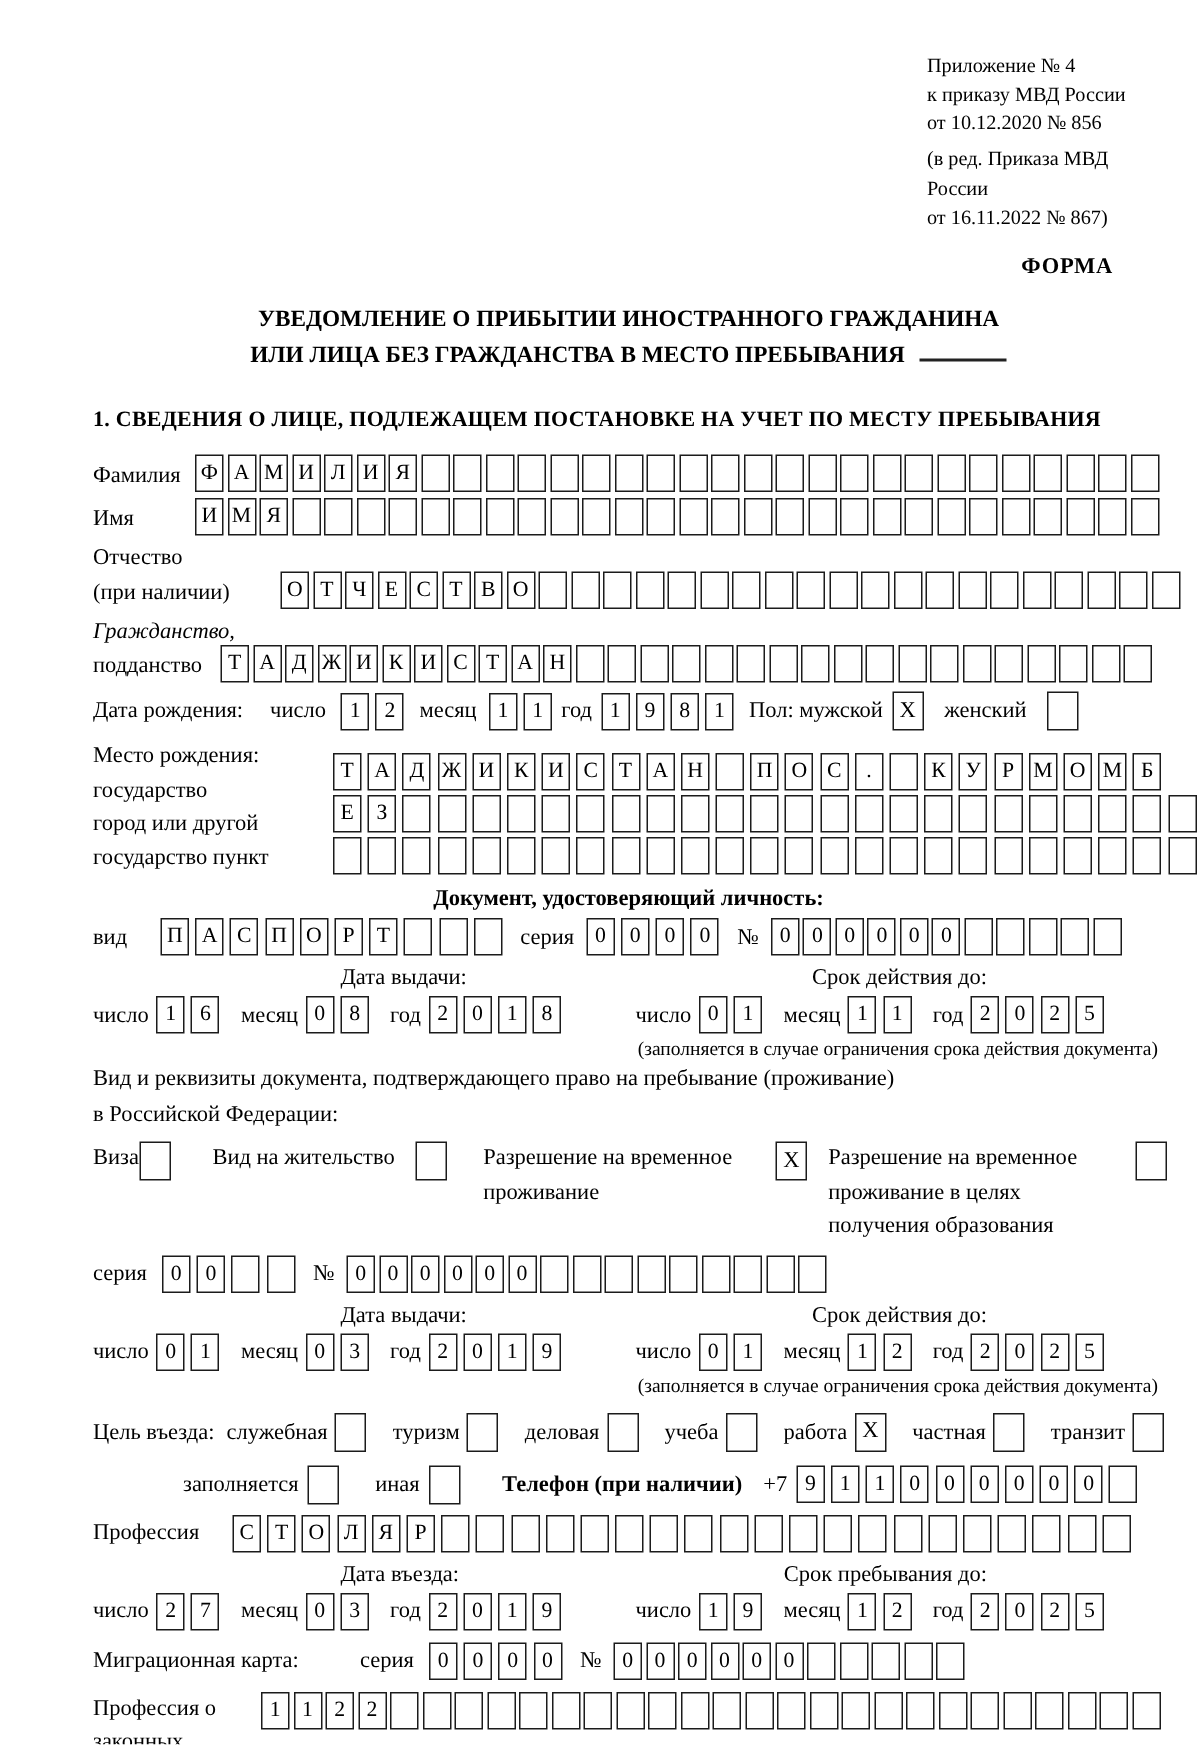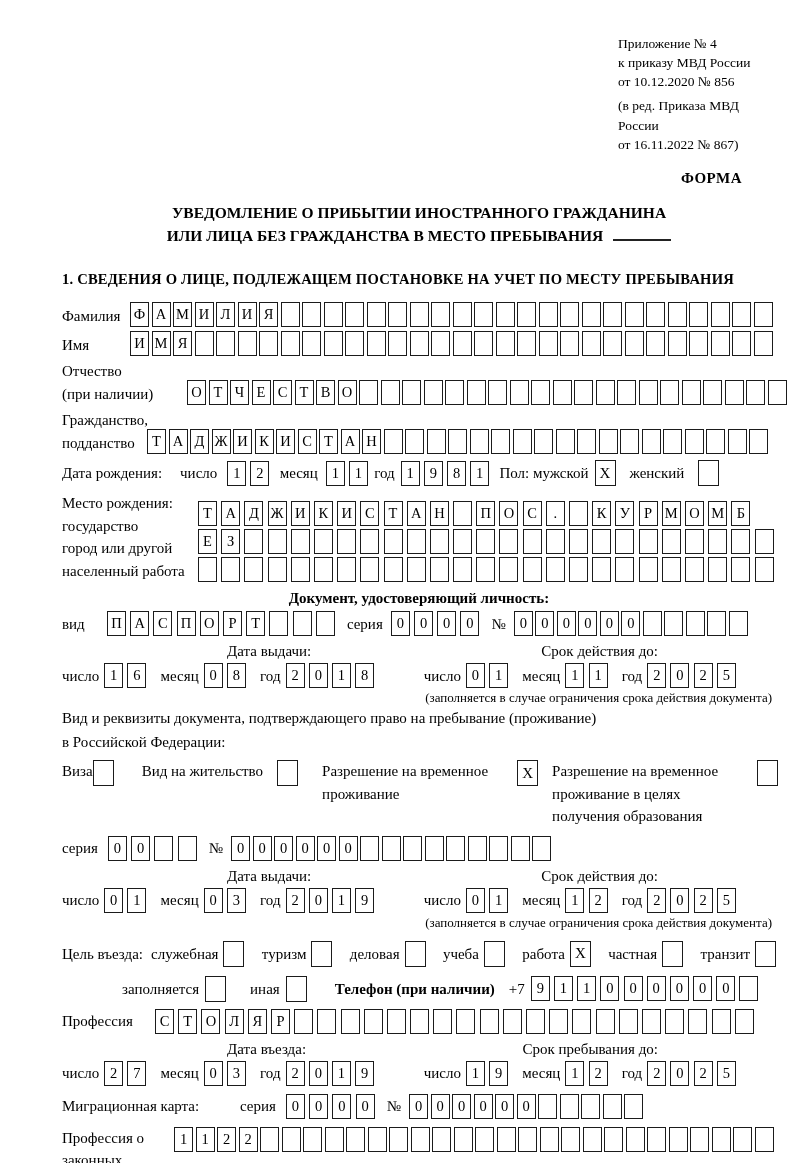--- a/index.html
+++ b/index.html
@@ -190,21 +190,21 @@
         <span class="cell"></span>
         <span class="cell"></span>
         <span class="cell"></span>
         <span class="cell"></span>
         <span class="cell"></span>
       </span>
   </div>
 
   <div class="row">
     <span class="lbl w85">
-      <span style="display:block;">Гражданство,</span>
+      <span style="display:block;font-style:italic;">Гражданство,</span>
       <span style="display:block;">подданство</span>
     </span>
     <span class="boxes">
         <span class="cell">Т</span>
         <span class="cell">А</span>
         <span class="cell">Д</span>
         <span class="cell">Ж</span>
         <span class="cell">И</span>
         <span class="cell">К</span>
         <span class="cell">И</span>
@@ -251,26 +251,26 @@
         <span class="cell">9</span>
         <span class="cell">8</span>
         <span class="cell">1</span>
       </span>
     <span class="lbl ml6">Пол: мужской</span>
     <span class="chk ml6">X</span>
     <span class="lbl ml14">женский</span>
     <span class="chk ml14"></span>
   </div>
 
-  <div class="row" style="margin-top:6px;">
+  <div class="row" style="margin-top:6px;gap:24px;">
     <span class="lbl w136">
       <span style="display:block;">Место рождения:</span>
       <span style="display:block;">государство</span>
       <span style="display:block;">город или другой</span>
-      <span style="display:block;">населенный работа</span>
+      <span style="display:block;">государство пункт</span>
     </span>
     <span>
       <span class="boxes g4" style="display:flex;margin-bottom:3px;">
           <span class="cell">Т</span>
           <span class="cell">А</span>
           <span class="cell">Д</span>
           <span class="cell">Ж</span>
           <span class="cell">И</span>
           <span class="cell">К</span>
           <span class="cell">И</span>

